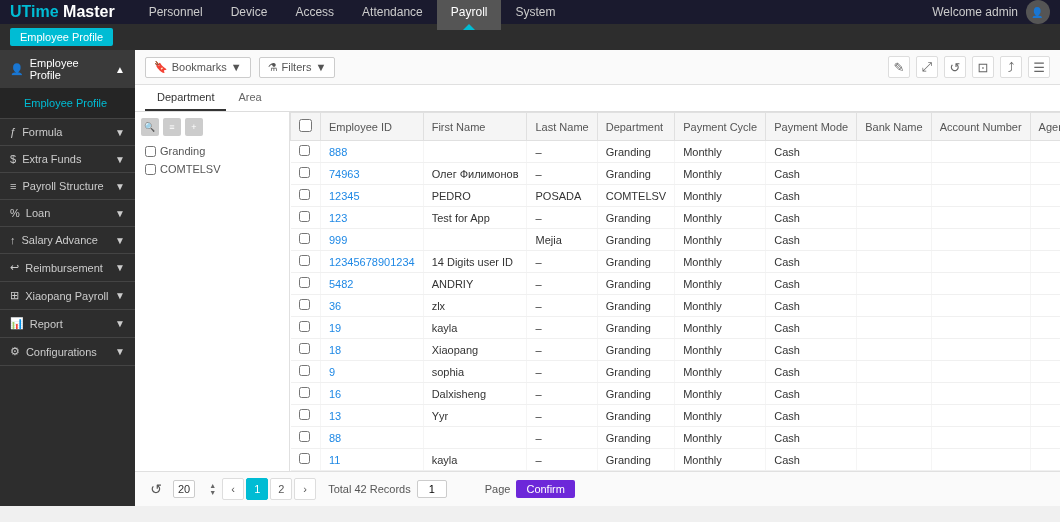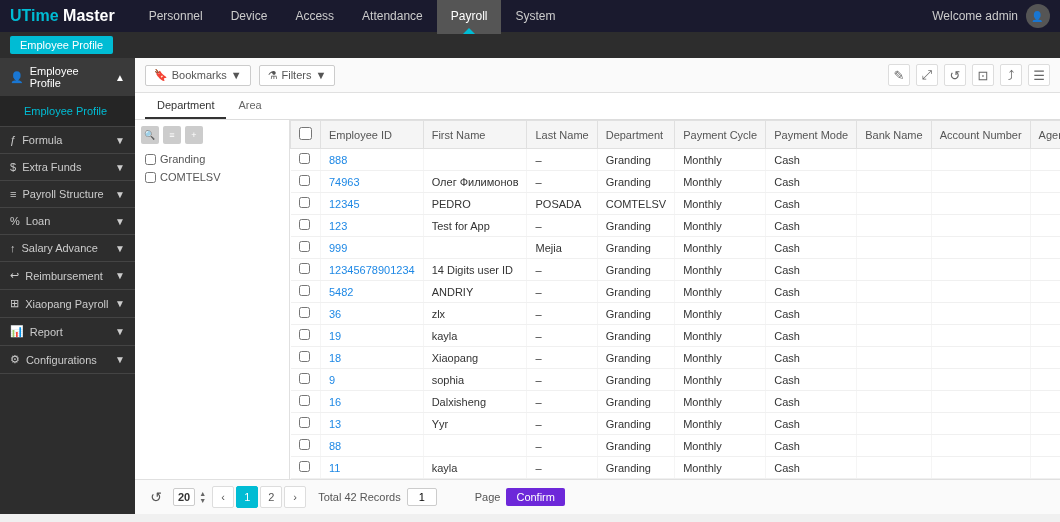--- a/index.html
+++ b/index.html
@@ -1,19 +1,19 @@
 <!DOCTYPE html>
 <html><head>
   <meta charset="utf-8">
   <style>
     * { box-sizing: border-box; margin: 0; padding: 0; }
     body { font-family: Arial, sans-serif; font-size: 12px; background: #f0f0f0; color: #333; }
 
     
-    .top-nav { background: #1a1a2e; display: flex; align-items: center; height: 32px; padding: 0 10px; }
+    .top-nav { background: #1a1a2e; display: flex; align-items: center; height: 24px; padding: 0 10px; }
     .logo { color: #fff; font-size: 16px; font-weight: bold; margin-right: 20px; }
     .logo span { color: #00bcd4; }
     .nav-items { display: flex; gap: 0; flex: 1; }
     .nav-item { color: #ccc; padding: 0 14px; height: 36px; display: flex; align-items: center; cursor: pointer; font-size: 12px; }
     .nav-payroll { background: #555; color: #ffffff; position: relative; }
     .nav-payroll::after { content: ''; position: absolute; bottom: 0; left: 50%; transform: translateX(-50%); border-left: 6px solid transparent; border-right: 6px solid transparent; border-bottom: 6px solid #00bcd4; }
     .nav-right { margin-left: auto; color: #ccc; font-size: 12px; display: flex; align-items: center; gap: 8px; }
     .user-avatar { width: 24px; height: 24px; border-radius: 50%; background: #555; display: flex; align-items: center; justify-content: center; color: #fff; font-size: 10px; cursor: pointer; }
 
     
@@ -63,21 +63,21 @@
     thead { background: #f5f5f5; }
     th { padding: 6px 8px; border: 1px solid #e0e0e0; font-weight: normal; color: #555; white-space: nowrap; text-align: left; }
     td { padding: 4px 8px; border-bottom: 1px solid #f0f0f0; border-right: 1px solid #f5f5f5; white-space: nowrap; }
     td.id-link { color: #1e88e5; cursor: pointer; }
     .checkbox-cell { width: 20px; }
     input[type=checkbox].row-cb { width: 11px; height: 11px; }
 
     
     .pagination { display: flex; align-items: center; padding: 6px 10px; border-top: 1px solid #e0e0e0; gap: 6px; background: #fafafa; }
     .page-refresh { width: 22px; height: 22px; display: flex; align-items: center; justify-content: center; cursor: pointer; color: #555; font-size: 14px; }
-    .page-size-select { display: flex; align-items: center; gap: 4px; font-weight: bold; }
+    .page-size-select { display: flex; align-items: center; gap: 14px; }
     .page-size-val { background: #fff; border: 1px solid #ccc; padding: 2px 4px; font-size: 11px; border-radius: 2px; }
     .page-size-arrows { display: flex; flex-direction: column; }
     .page-size-arrow { font-size: 7px; line-height: 1; cursor: pointer; color: #666; }
     .page-nav { display: flex; align-items: center; gap: 2px; }
     .page-btn { width: 22px; height: 22px; border: 1px solid #ddd; background: #fff; display: flex; align-items: center; justify-content: center; cursor: pointer; font-size: 11px; border-radius: 2px; color: #555; }
     .page-btn.active { background: #00bcd4; color: #fff; border-color: #00bcd4; }
     .page-info { font-size: 11px; color: #555; margin-left: 6px; }
     .page-input { width: 30px; border: 1px solid #ccc; padding: 2px 4px; font-size: 11px; border-radius: 2px; text-align: center; }
     .page-label { font-size: 11px; color: #555; padding-left: 32px; }
     .confirm-btn { background: #6d28d9; color: #fff; border: none; padding: 3px 10px; border-radius: 2px; cursor: pointer; font-size: 11px; }

